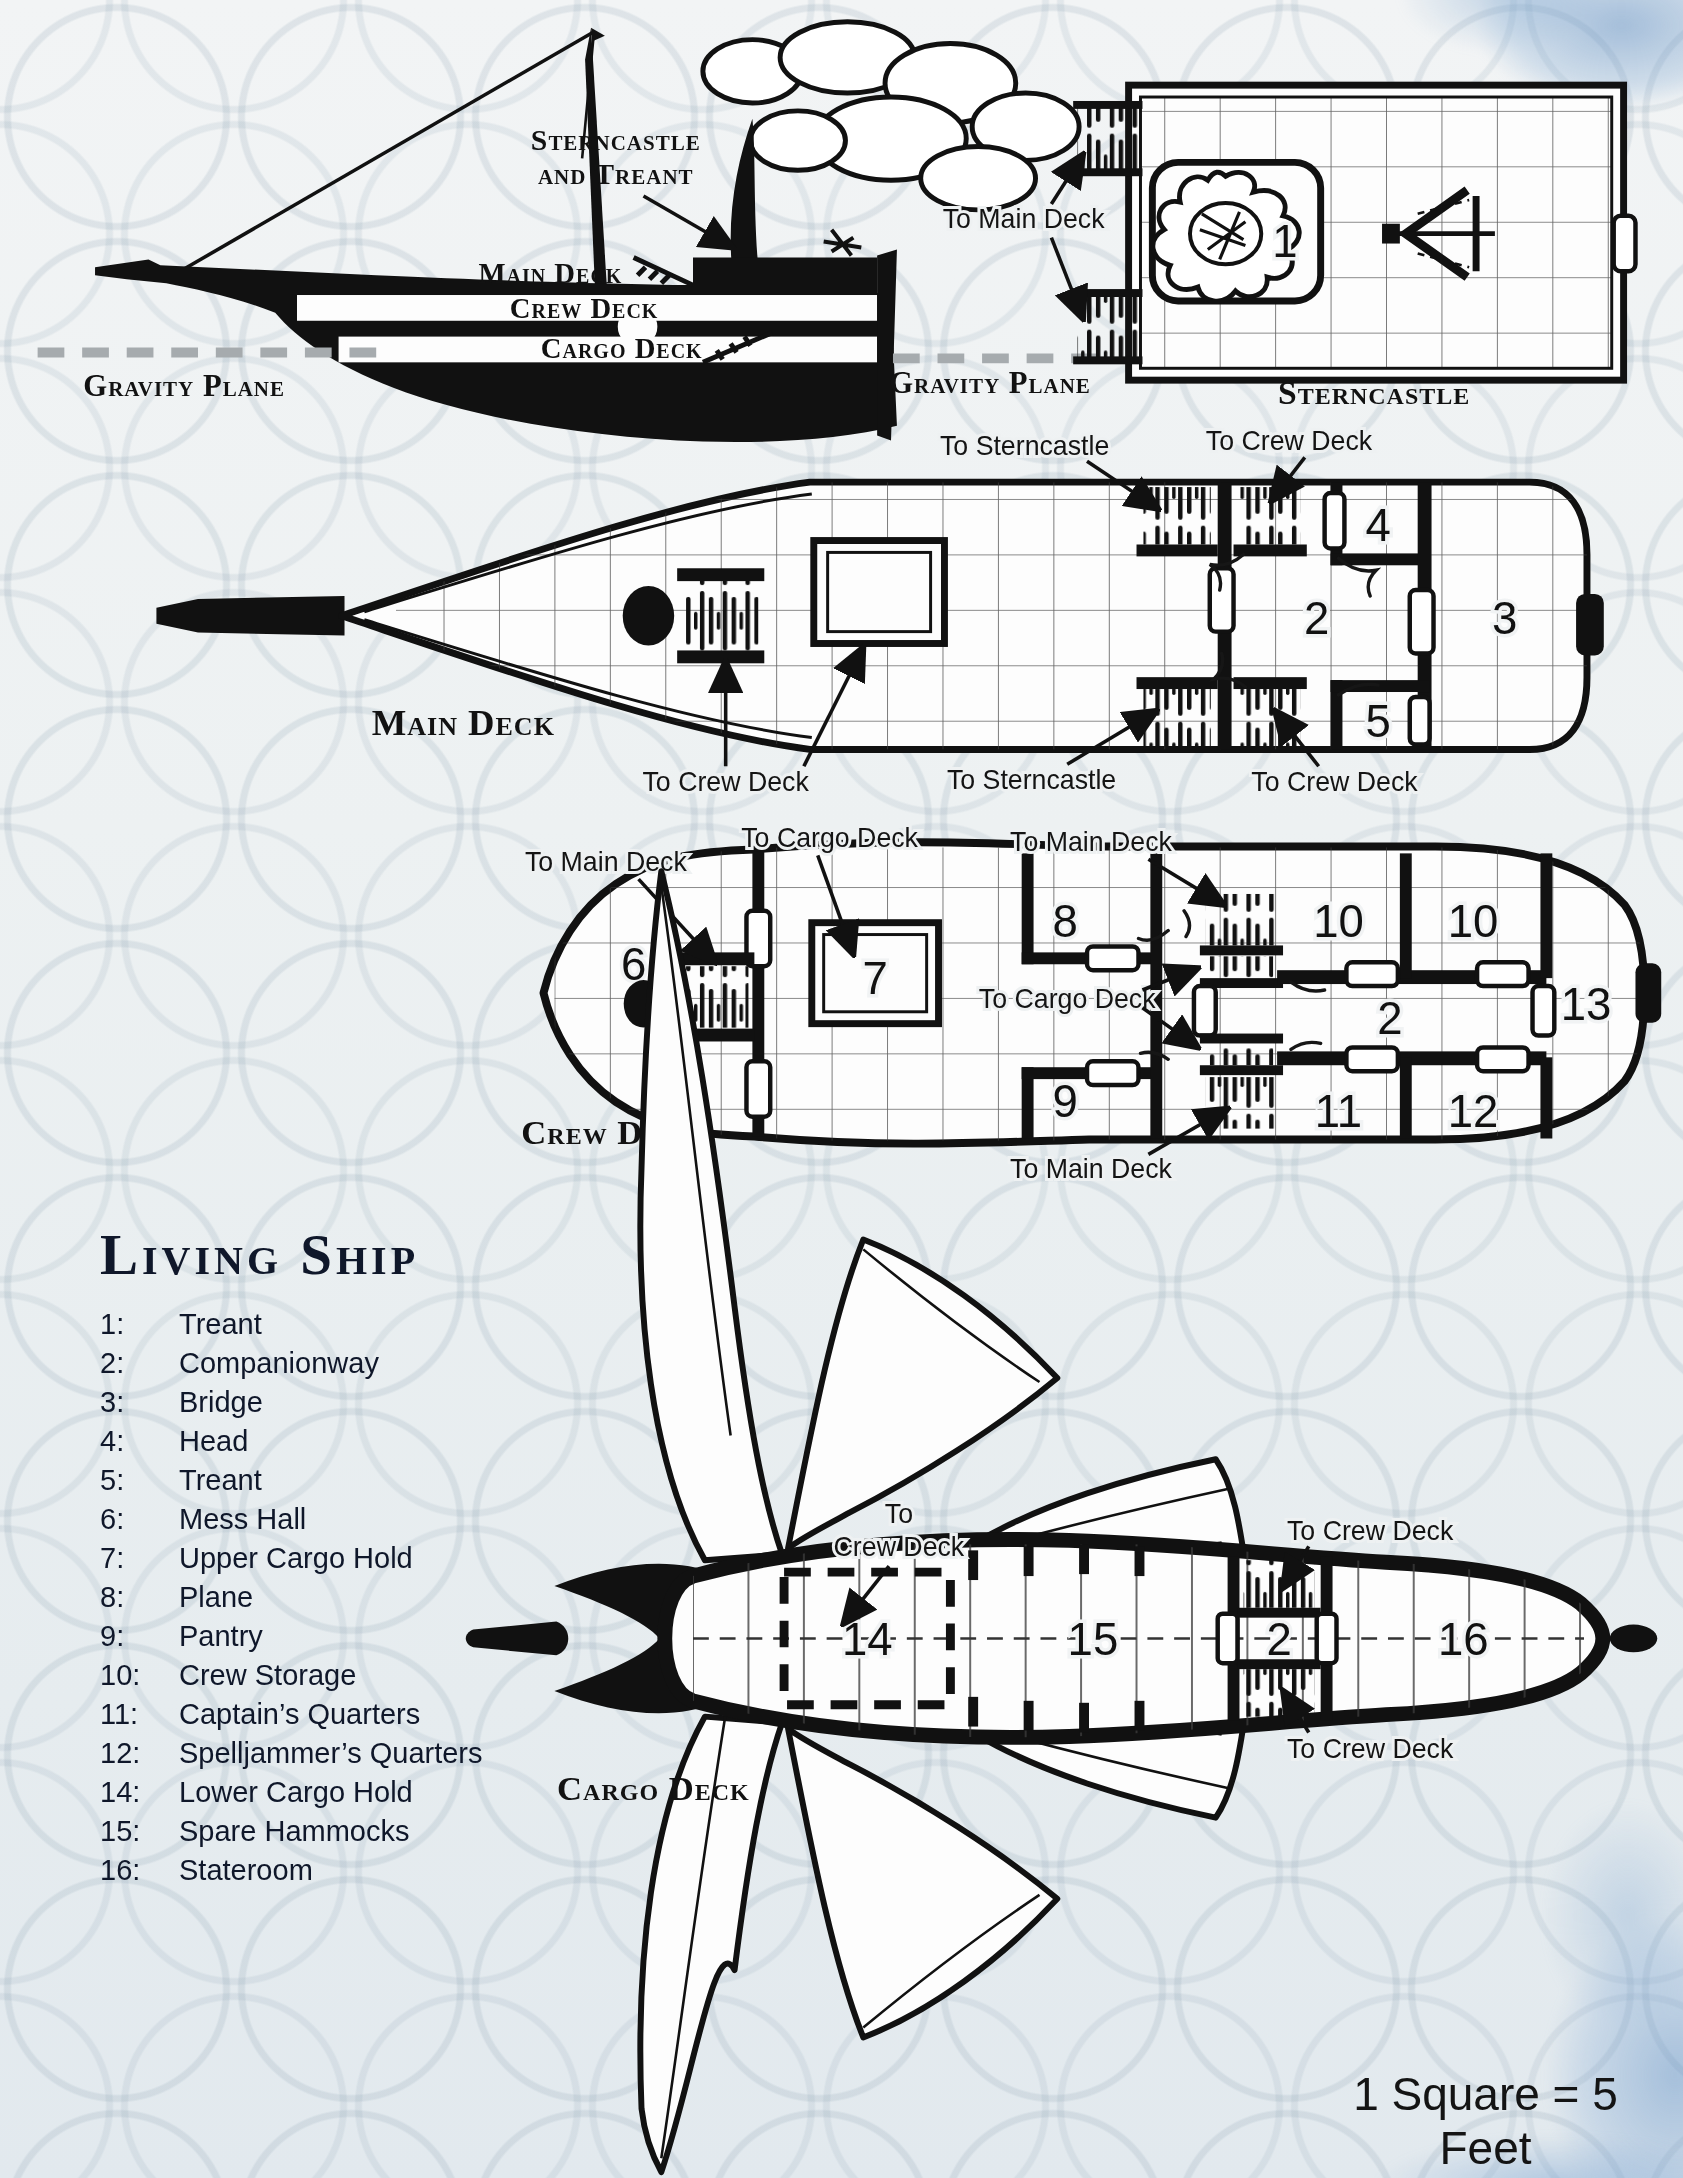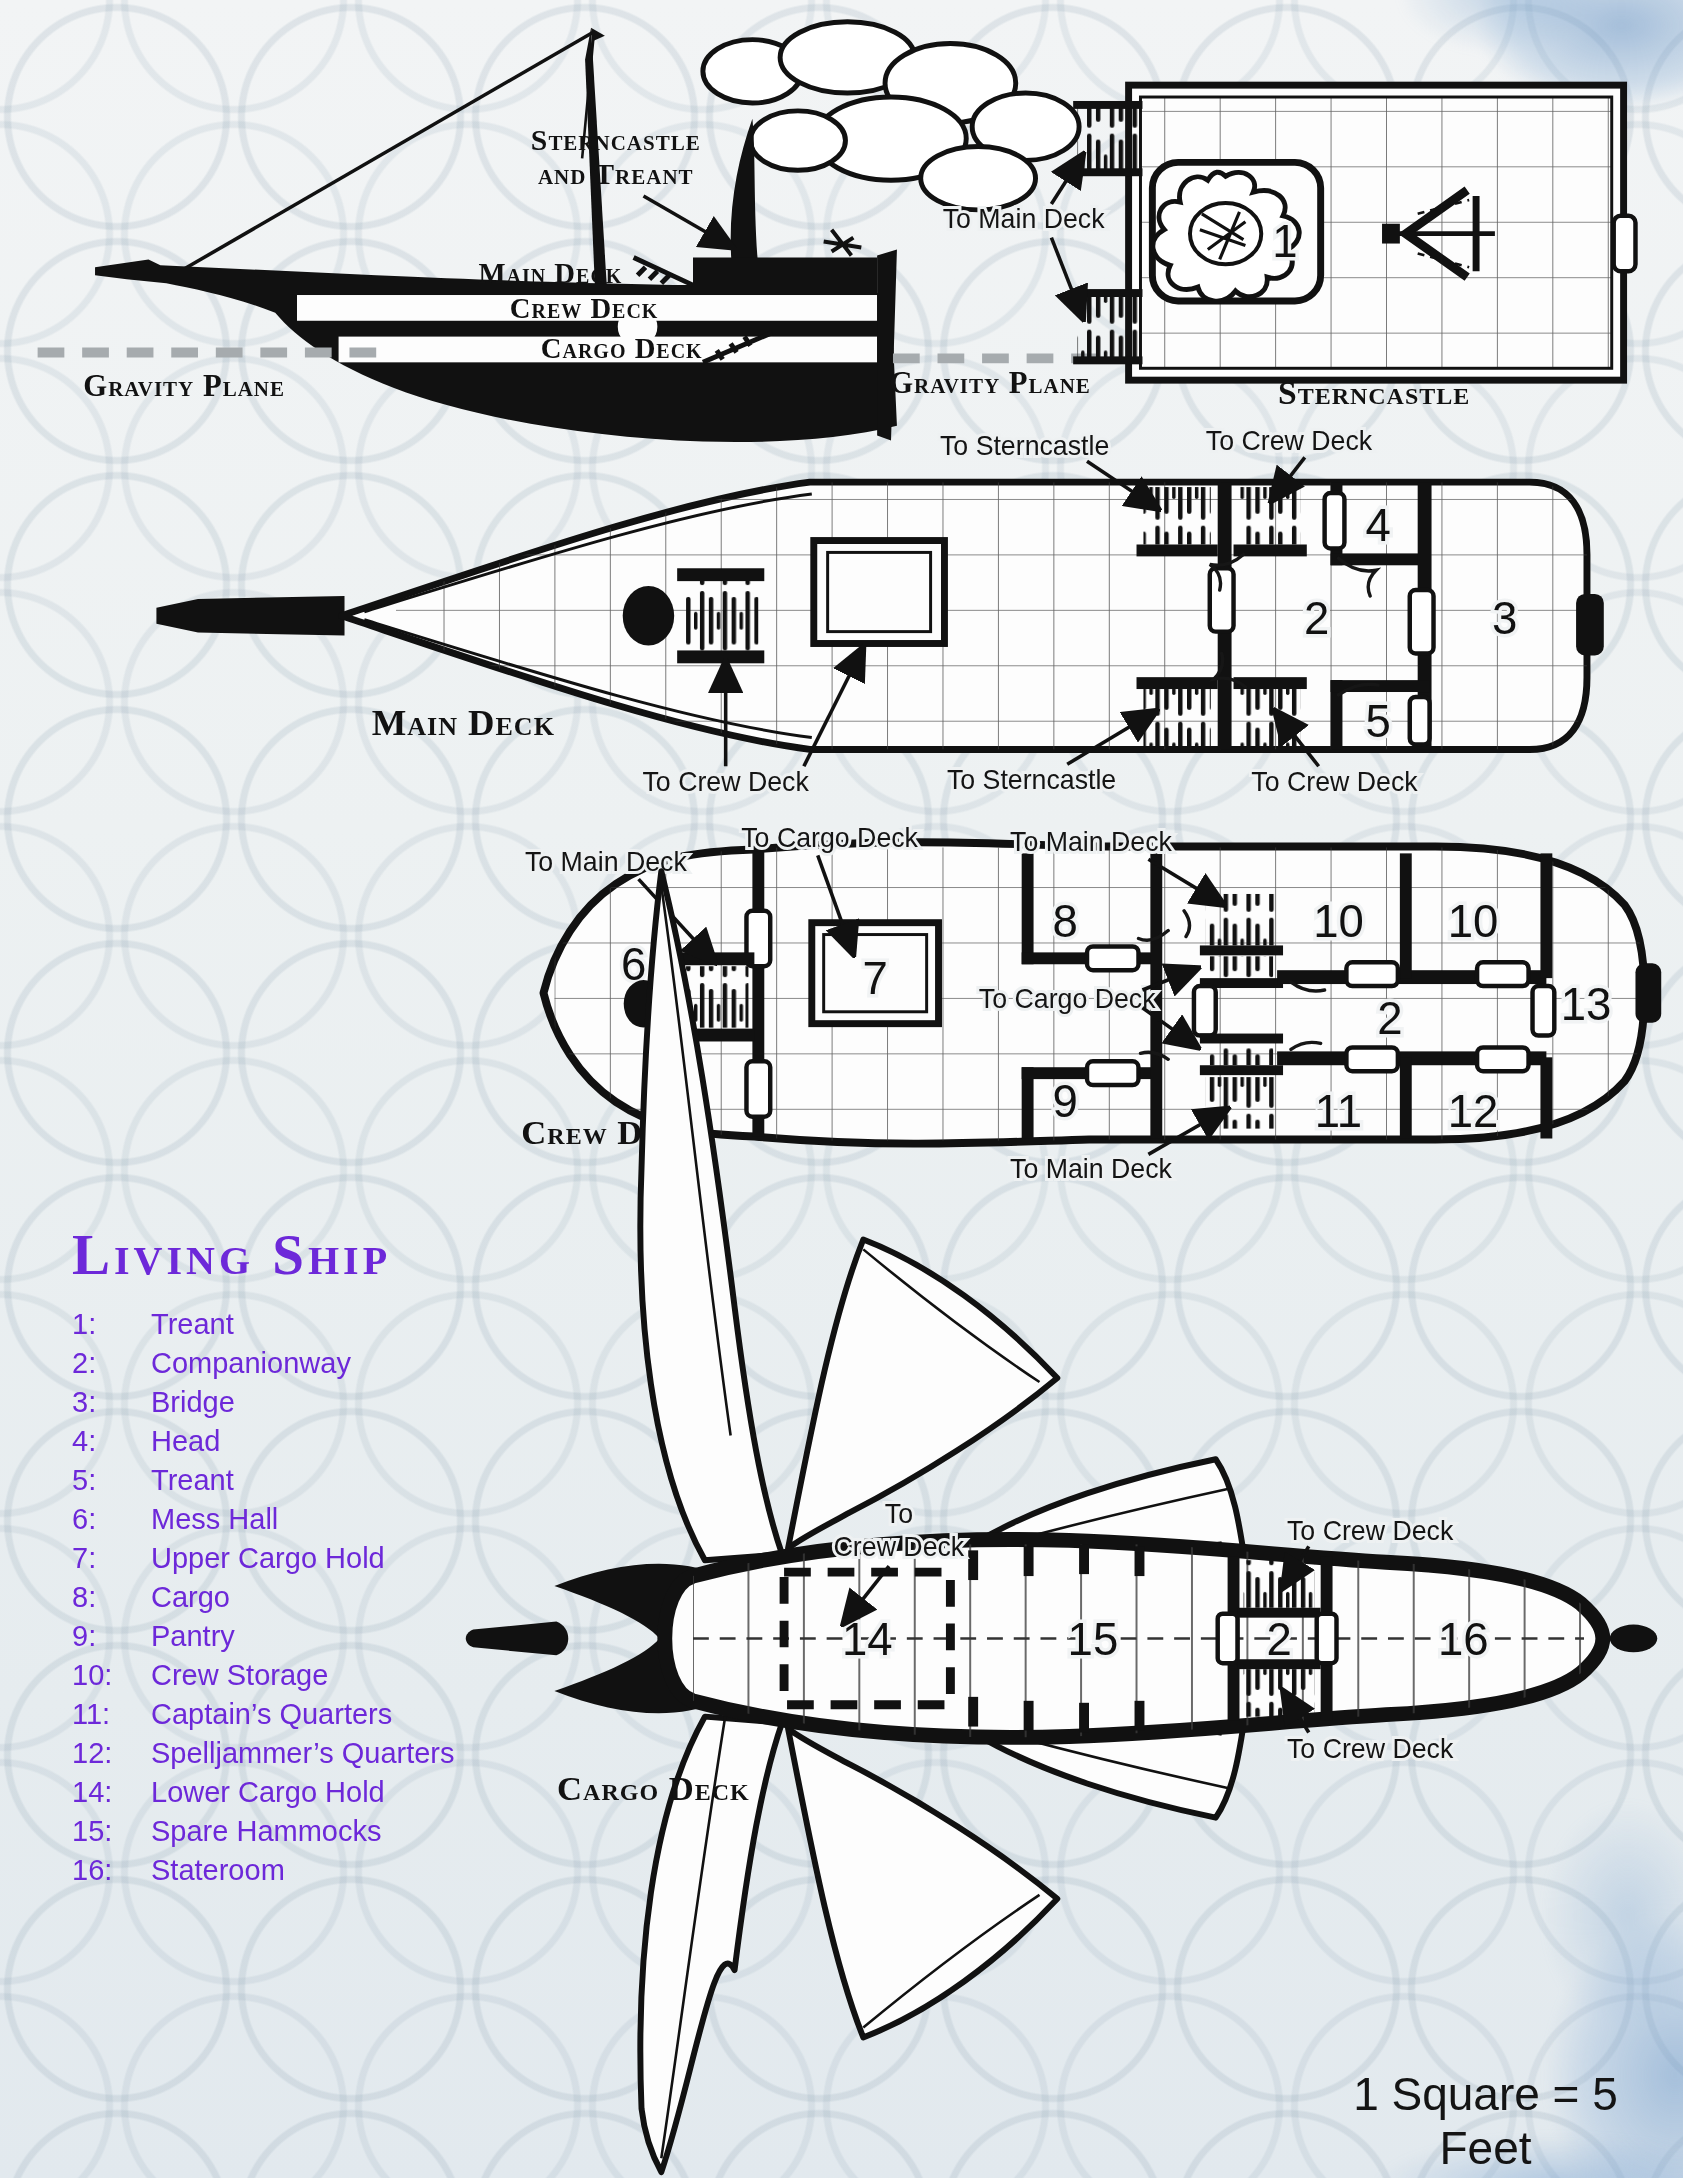--- a/index.html
+++ b/index.html
@@ -27,21 +27,21 @@
   .deck-title{font-family:"Liberation Serif",serif;font-weight:700;font-variant:small-caps;
               letter-spacing:1px;fill:#121212;}
   .map-label{font-family:"Liberation Sans",sans-serif;font-size:27px;fill:#141414;
              stroke:#eef1f2;stroke-width:6px;paint-order:stroke;}
   .room-num{font-family:"Liberation Sans",sans-serif;font-size:46px;fill:#111;
             stroke:#f1f3f4;stroke-width:7px;paint-order:stroke;}
   .wall{fill:#111;}
   .door{fill:#fff;stroke:#111;stroke-width:4.5;}
   .arrow{stroke:#111;stroke-width:3.6;fill:none;}
   .root{stroke:#161616;stroke-width:3.4;fill:none;stroke-linecap:round;}
-  #legend{position:absolute;left:72px;top:1226px;z-index:3;color:#6d28d9;}
+  #legend{position:absolute;left:100px;top:1226px;z-index:3;color:#0f172a;}
   #legend h1{margin:0 0 22px 0;font-family:"Liberation Serif",serif;font-weight:700;
              font-variant:small-caps;font-size:57px;letter-spacing:4px;line-height:1;}
   #legend .row{display:grid;grid-template-columns:79px 1fr;font-size:29px;line-height:39px;}
   #scale-note{position:absolute;left:1317px;top:2067px;width:337px;z-index:3;
               font-size:46px;color:#141414;text-align:center;}
 </style>
 </head>
 <body>
 
 <div id="bg"></div>
@@ -356,21 +356,21 @@
   <div class="row">
       <span>6:</span>
       <span>Mess Hall</span>
     </div>
   <div class="row">
       <span>7:</span>
       <span>Upper Cargo Hold</span>
     </div>
   <div class="row">
       <span>8:</span>
-      <span>Cargo</span>
+      <span>Plane</span>
     </div>
   <div class="row">
       <span>9:</span>
       <span>Pantry</span>
     </div>
   <div class="row">
       <span>10:</span>
       <span>Crew Storage</span>
     </div>
   <div class="row">

